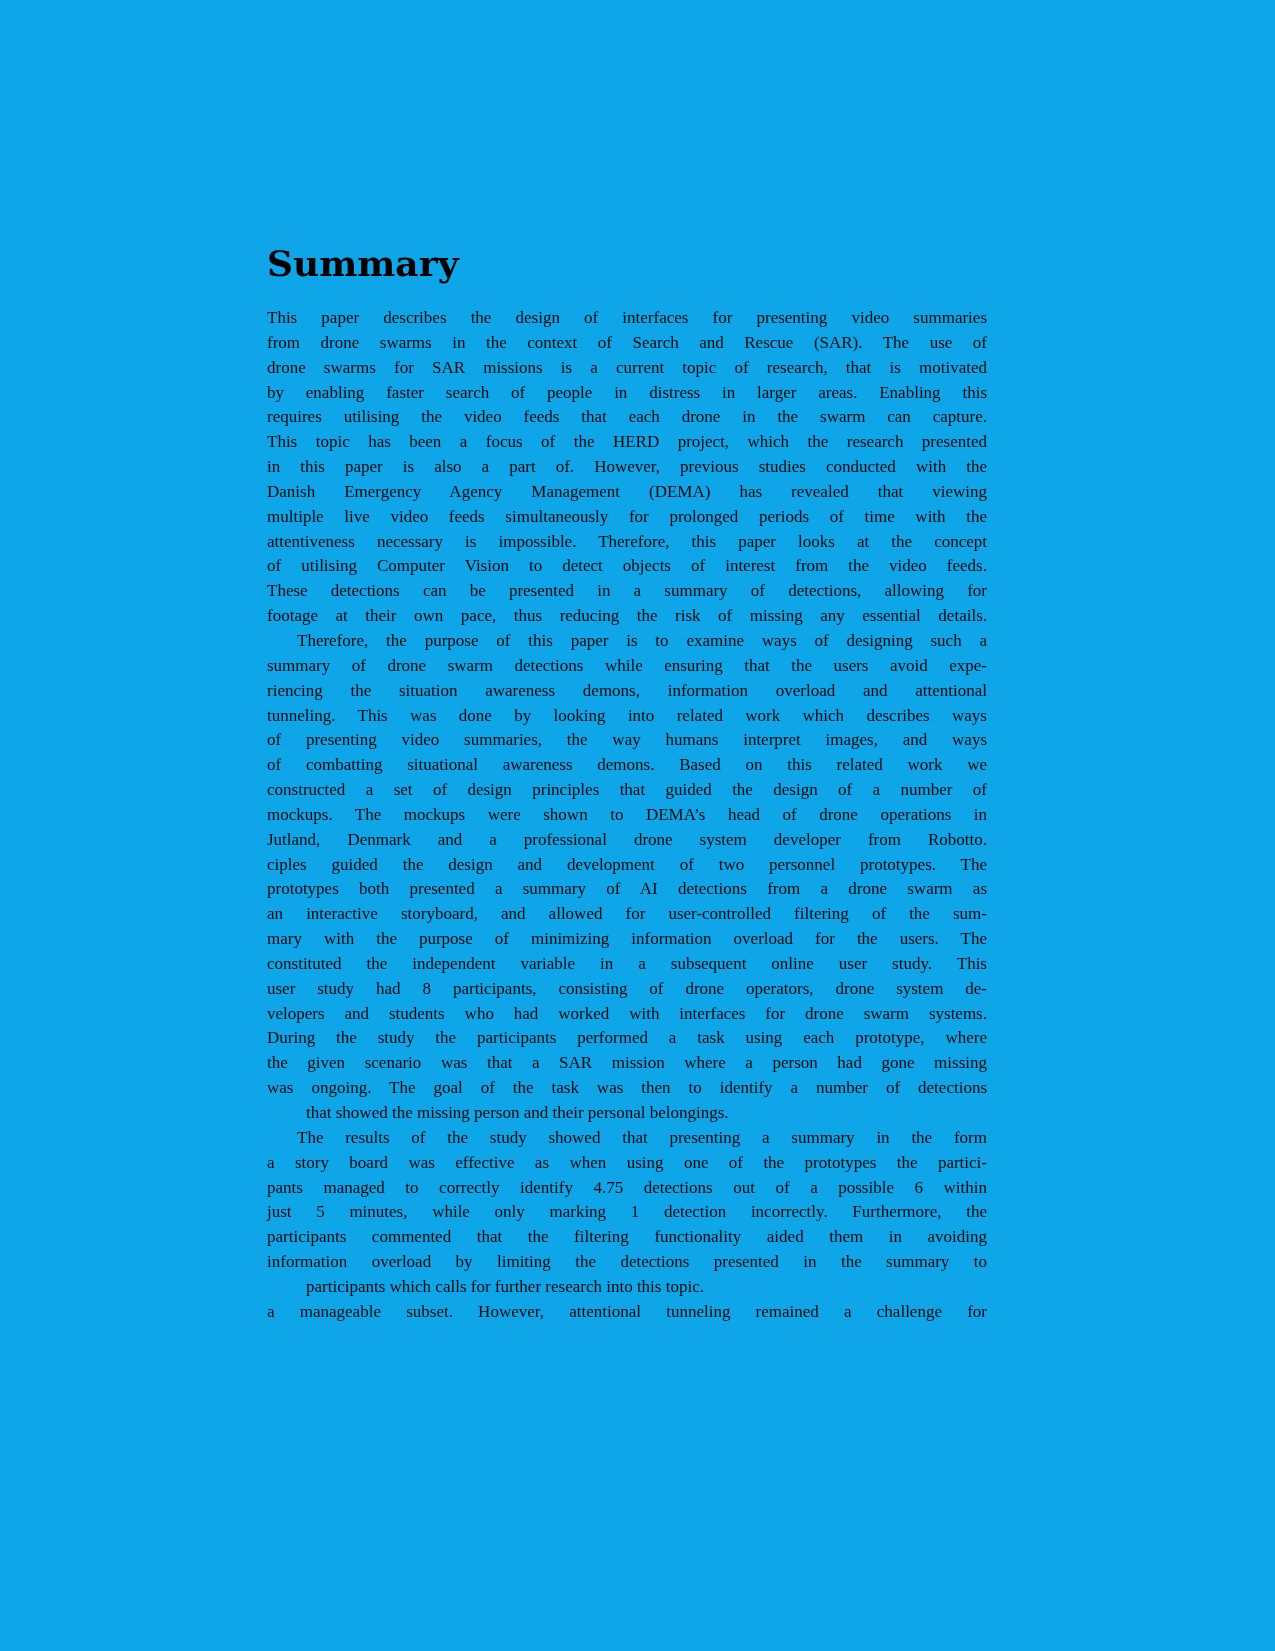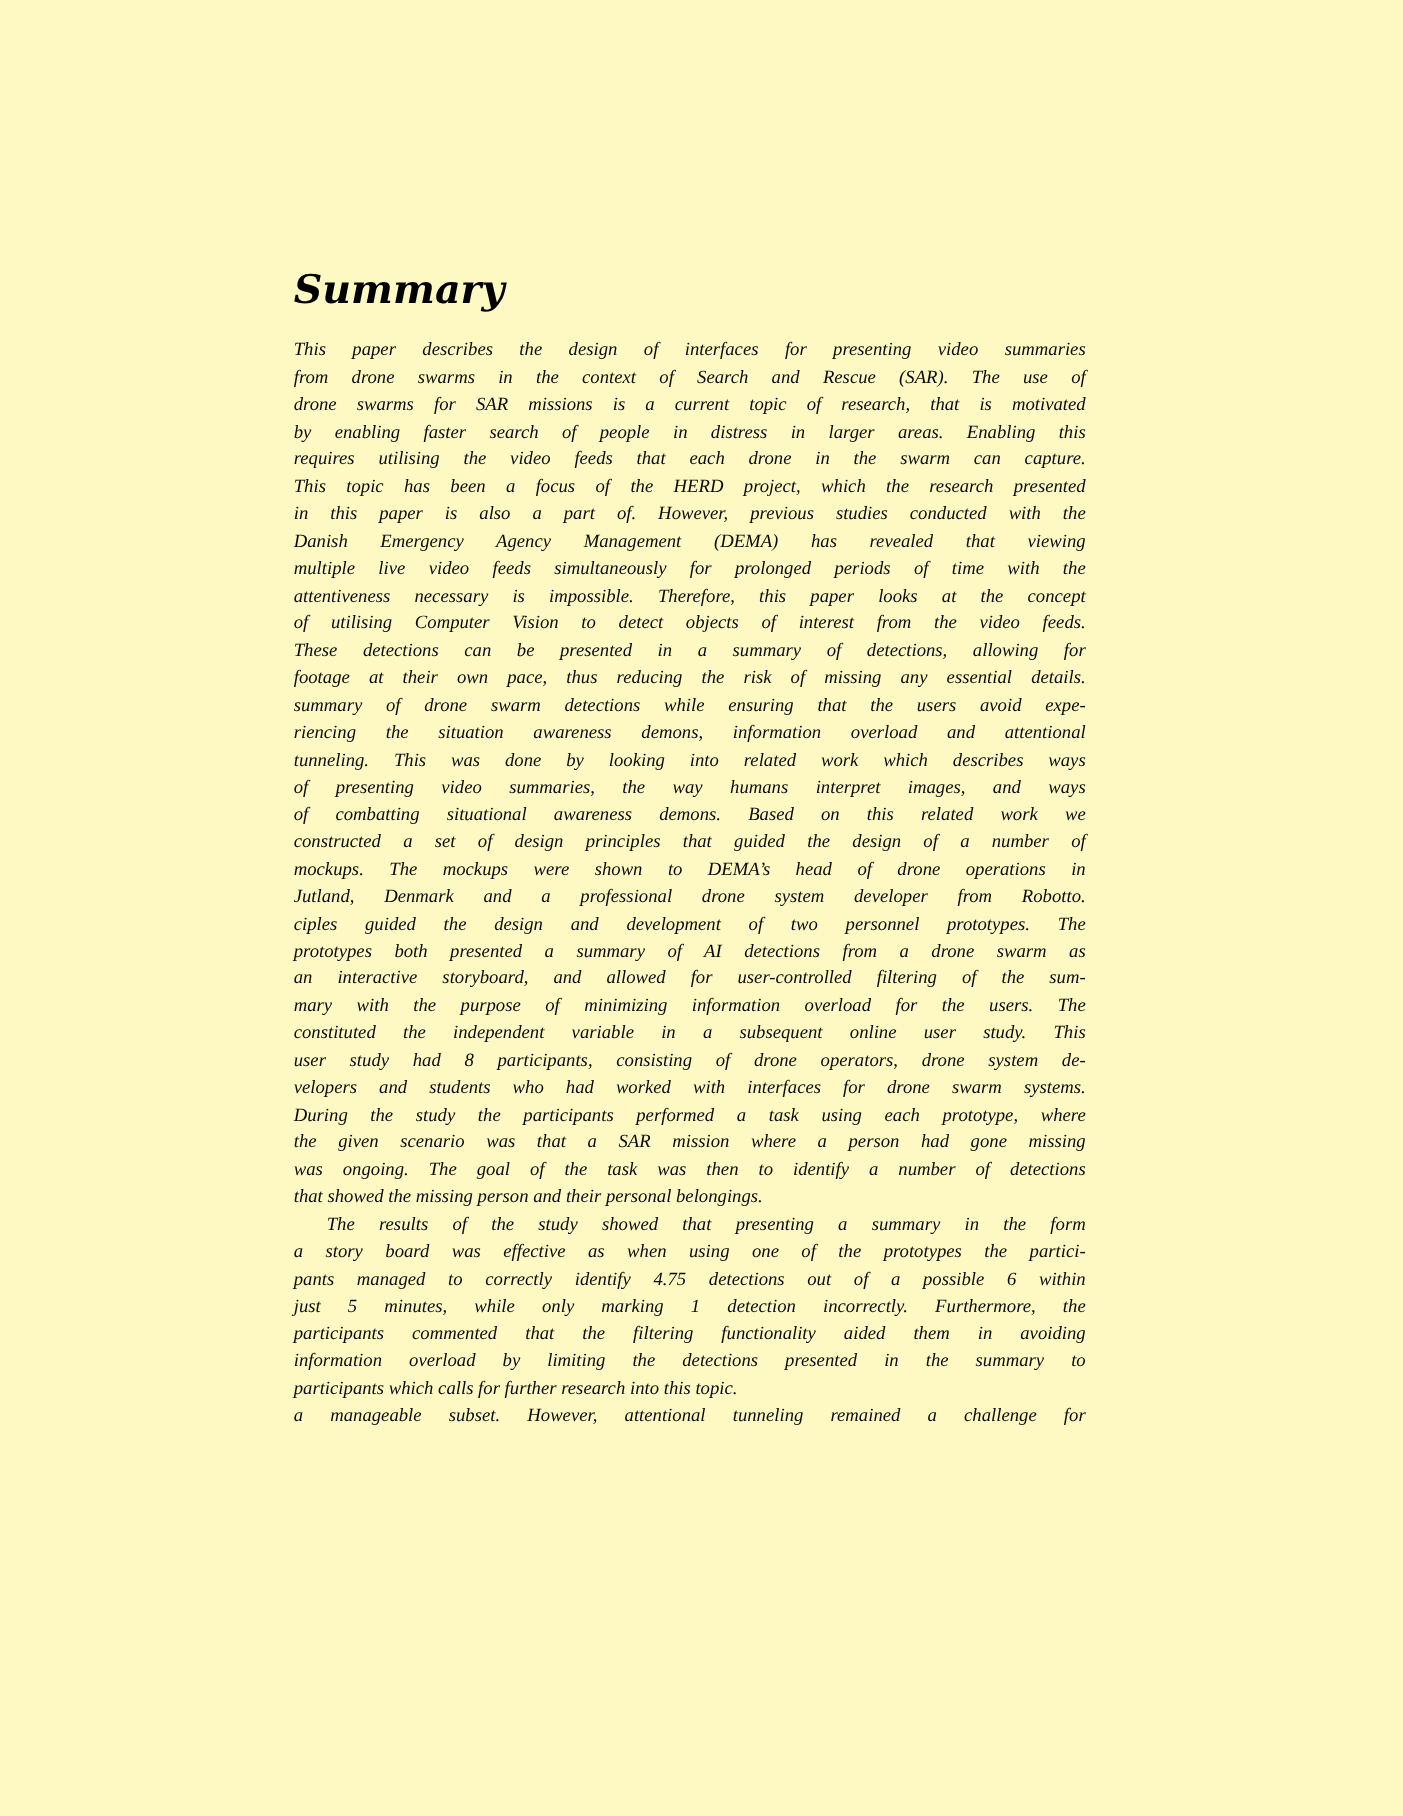--- a/index.html
+++ b/index.html
@@ -4,25 +4,24 @@
 <style>
   html, body {
     margin: 0;
     padding: 0;
     background: #ffffff;
   }
   .page {
     position: relative;
     width: 1275px;
     height: 1651px;
-    background: #fef9c3;
+    background: #0ea5e9;
     color: #0a0a0a;
     font-family: "Liberation Serif", serif;
     overflow: hidden;
-    font-style: italic;
   }
   .content {
     position: absolute;
     left: 267px;
     top: 244px;
     width: 720px;
   }
   .doc-title {
     margin: 0;
     padding: 0;
@@ -43,20 +42,21 @@
     text-align: justify;
     text-align-last: justify;
     text-justify: inter-word;
     color: #0a0a0a;
   }
   .line.indent {
     text-indent: 30px;
   }
   .line.lastline {
     text-align-last: left;
+    margin-left: 39px;
   }
 </style>
 </head>
 <body>
 
 <div class="page">
   <div class="content">
     <h1 class="doc-title">Summary</h1>
     <div class="doc-body">
         <div class="line">This paper describes the design of interfaces for presenting video summaries</div>
@@ -65,20 +65,21 @@
         <div class="line">by enabling faster search of people in distress in larger areas.  Enabling this</div>
         <div class="line">requires utilising the video feeds that each drone in the swarm can capture.</div>
         <div class="line">This topic has been a focus of the HERD project, which the research presented</div>
         <div class="line">in this paper is also a part of.  However, previous studies conducted with the</div>
         <div class="line">Danish Emergency Agency Management (DEMA) has revealed that viewing</div>
         <div class="line">multiple live video feeds simultaneously for prolonged periods of time with the</div>
         <div class="line">attentiveness necessary is impossible.  Therefore, this paper looks at the concept</div>
         <div class="line">of utilising Computer Vision to detect objects of interest from the video feeds.</div>
         <div class="line">These detections can be presented in a summary of detections, allowing for</div>
         <div class="line">footage at their own pace, thus reducing the risk of missing any essential details.</div>
+        <div class="line indent">Therefore, the purpose of this paper is to examine ways of designing such a</div>
         <div class="line">summary of drone swarm detections while ensuring that the users avoid expe-</div>
         <div class="line">riencing the situation awareness demons, information overload and attentional</div>
         <div class="line">tunneling.  This was done by looking into related work which describes ways</div>
         <div class="line">of presenting video summaries, the way humans interpret images, and ways</div>
         <div class="line">of combatting situational awareness demons.  Based on this related work we</div>
         <div class="line">constructed a set of design principles that guided the design of a number of</div>
         <div class="line">mockups.  The mockups were shown to DEMA’s head of drone operations in</div>
         <div class="line">Jutland, Denmark and a professional drone system developer from Robotto.</div>
         <div class="line">ciples guided the design and development of two personnel prototypes.  The</div>
         <div class="line">prototypes both presented a summary of AI detections from a drone swarm as</div>

